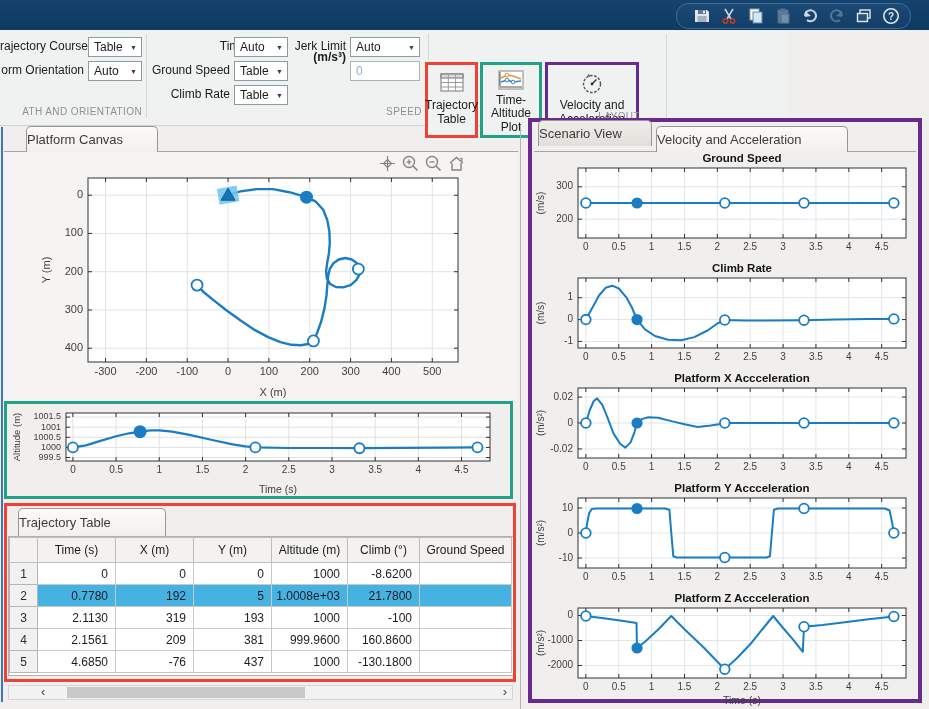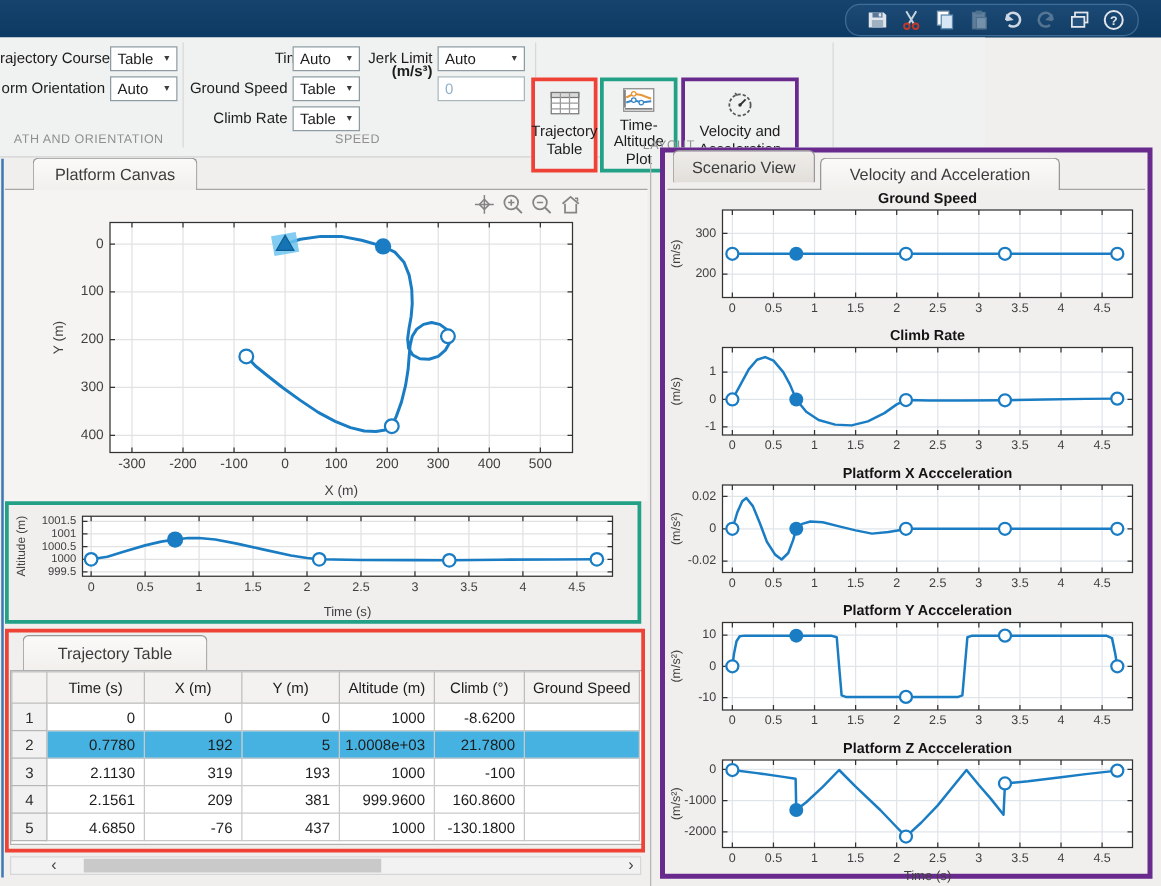--- a/index.html
+++ b/index.html
@@ -14,33 +14,33 @@
   .qicon{width:18px;height:18px;display:inline-flex;align-items:center;justify-content:center;}
 
   
   .ribbon{position:absolute;left:0;top:30px;width:788px;height:95px;background:#f0f2f2;border-bottom:1px solid #d2d2d2;}
   .rlabel{position:absolute;font-size:12px;color:#1c1c1c;text-align:right;white-space:nowrap;}
   .dd{position:absolute;height:20px;background:#fff;border:1px solid #8d9ca3;display:flex;align-items:center;
       justify-content:space-between;padding:0 4px 0 5px;font-size:12px;color:#1c1c1c;box-sizing:border-box;cursor:default;}
   .dd .ar{font-size:7px;color:#3c3c3c;margin-left:4px;}
   .ribinput{position:absolute;height:20px;background:#fff;border:1px solid #a8b6bc;box-sizing:border-box;
       font-size:12px;color:#8fb0cc;display:flex;align-items:center;padding-left:5px;}
-  .section{position:absolute;font-size:10px;color:#8f8f8f;text-align:center;letter-spacing:.4px;}
+  .section{position:absolute;font-size:10px;color:#8f8f8f;text-align:right;letter-spacing:.4px;}
   .rdiv{position:absolute;top:34px;width:1px;height:84px;background:#d8d8d8;}
   .ribbtn{position:absolute;top:32px;height:76px;box-sizing:border-box;display:flex;flex-direction:column;align-items:center;
       padding-top:5px;font-size:12px;line-height:1.15;text-align:center;color:#1c1c1c;background:#f0f2f2;cursor:default;}
   .ribbtn .bicon{height:26px;display:flex;align-items:center;margin-bottom:3px;}
   .b-red{border:3px solid #ee4237;}
   .b-green{border:3px solid #22a186;}
   .b-purple{border:3px solid #692a8e;}
 
   
   .tab{position:absolute;height:26px;box-sizing:border-box;border:1px solid #979797;border-bottom:none;
       border-radius:5px 5px 0 0;background:linear-gradient(#fbfaf9,#f2f0ed);font-size:13px;color:#3c3c3c;
-      display:flex;align-items:center;justify-content:center;z-index:4;cursor:default;}
+      display:flex;align-items:center;justify-content:flex-start;z-index:4;cursor:default;}
   .tab.inactive{background:linear-gradient(#efede9,#e2dfdb);}
   .tabline{position:absolute;height:1px;background:#a5a5a5;z-index:2;}
 
   
   .left-body{position:absolute;left:4px;top:151px;width:514px;height:250px;background:#f5f4f2;z-index:1;}
   .right-panel{position:absolute;left:528px;top:118px;width:394px;height:585px;box-sizing:border-box;
       border:4px solid #692a8e;background:#f0efee;z-index:0;}
   .splitter{position:absolute;left:520px;top:125px;width:1px;height:584px;background:#b5b5b5;}
   .winedge{position:absolute;left:1px;top:127px;width:2px;height:575px;background:#3c78b4;}
 

